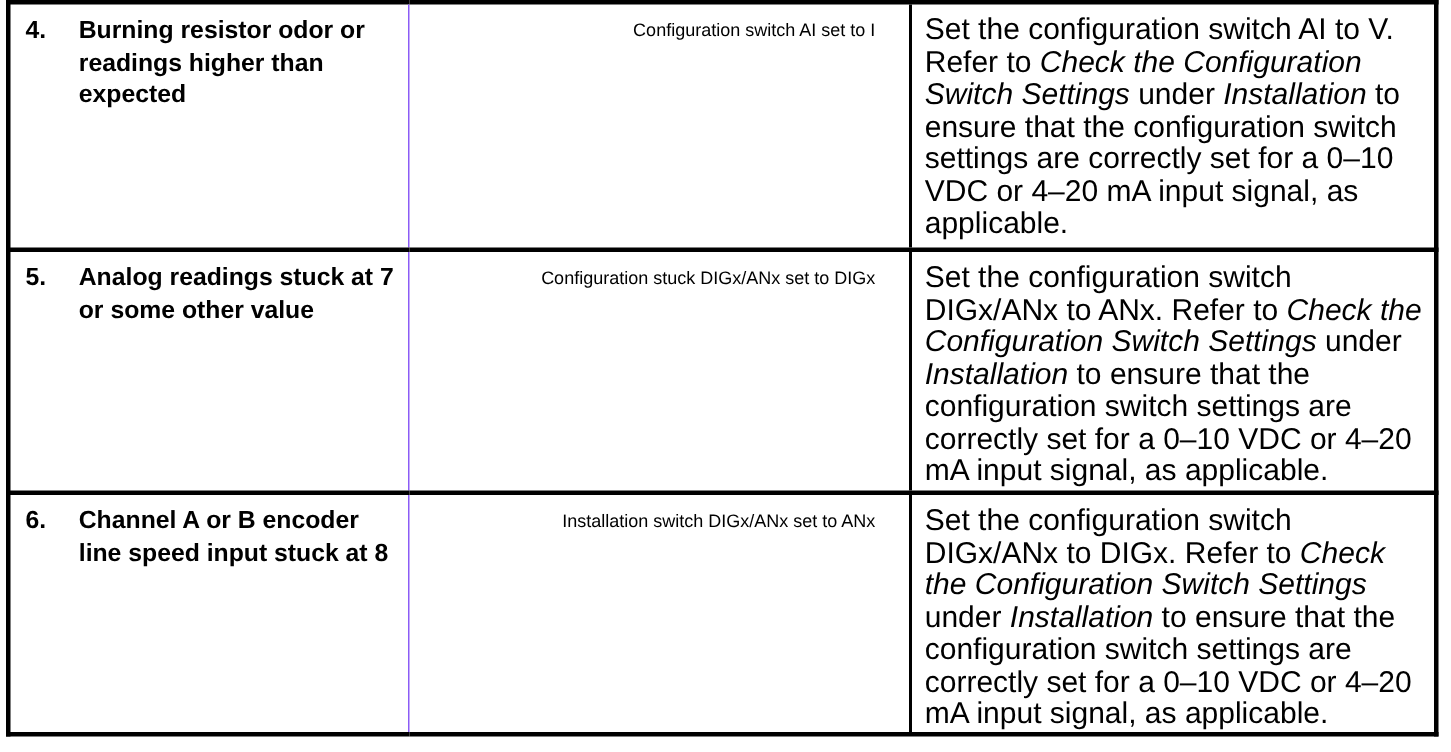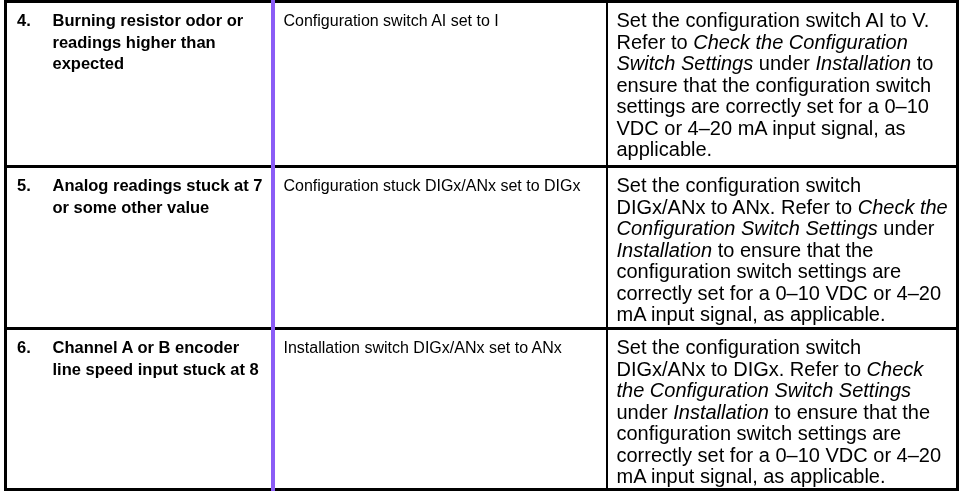--- a/index.html
+++ b/index.html
@@ -39,21 +39,21 @@
     border-top: 3px solid #000000;
     border-bottom: 3px solid #000000;
     border-left: 2px solid #000000;
     border-right: 2px solid #000000;
     vertical-align: top;
     padding: 0;
     background: #ffffff;
   }
   
   table.troubleshoot td.cell-num   { border-left: 3px solid #000000; border-right: 0; }
-  table.troubleshoot td.cell-sym   { border-left: 0; border-right: 4px solid #8b5cf6; }
+  table.troubleshoot td.cell-sym   { border-left: 0; border-right: 1px solid #8b5cf6; }
   table.troubleshoot td.cell-cause { border-left: 0; border-right: 2px solid #000000; }
   table.troubleshoot td.cell-fix   { border-left: 0; border-right: 3px solid #000000; }
 
   .row-4 td { height: 162px; }
   .row-5 td { height: 159px; }
   .row-6 td { height: 157px; }
 
   .num {
     font-size: 16.5px;
     font-weight: bold;
@@ -61,24 +61,25 @@
     padding: 7px 0 0 10px;
     letter-spacing: 0px;
   }
   .sym {
     font-size: 16.5px;
     font-weight: bold;
     line-height: 21.5px;
     padding: 7px 8px 0 3px;
   }
   .cause {
-    font-size: 16px;
+    font-size: 12px;
     font-weight: normal;
     line-height: 21.5px;
     padding: 7px 22px 0 9px;
+    text-align: right;
   }
   .fix {
     font-size: 20px;
     font-weight: normal;
     line-height: 21.5px;
     padding: 7px 8px 0 9px;
   }
   .fix em, .cause em, .sym em {
     font-style: italic;
   }

